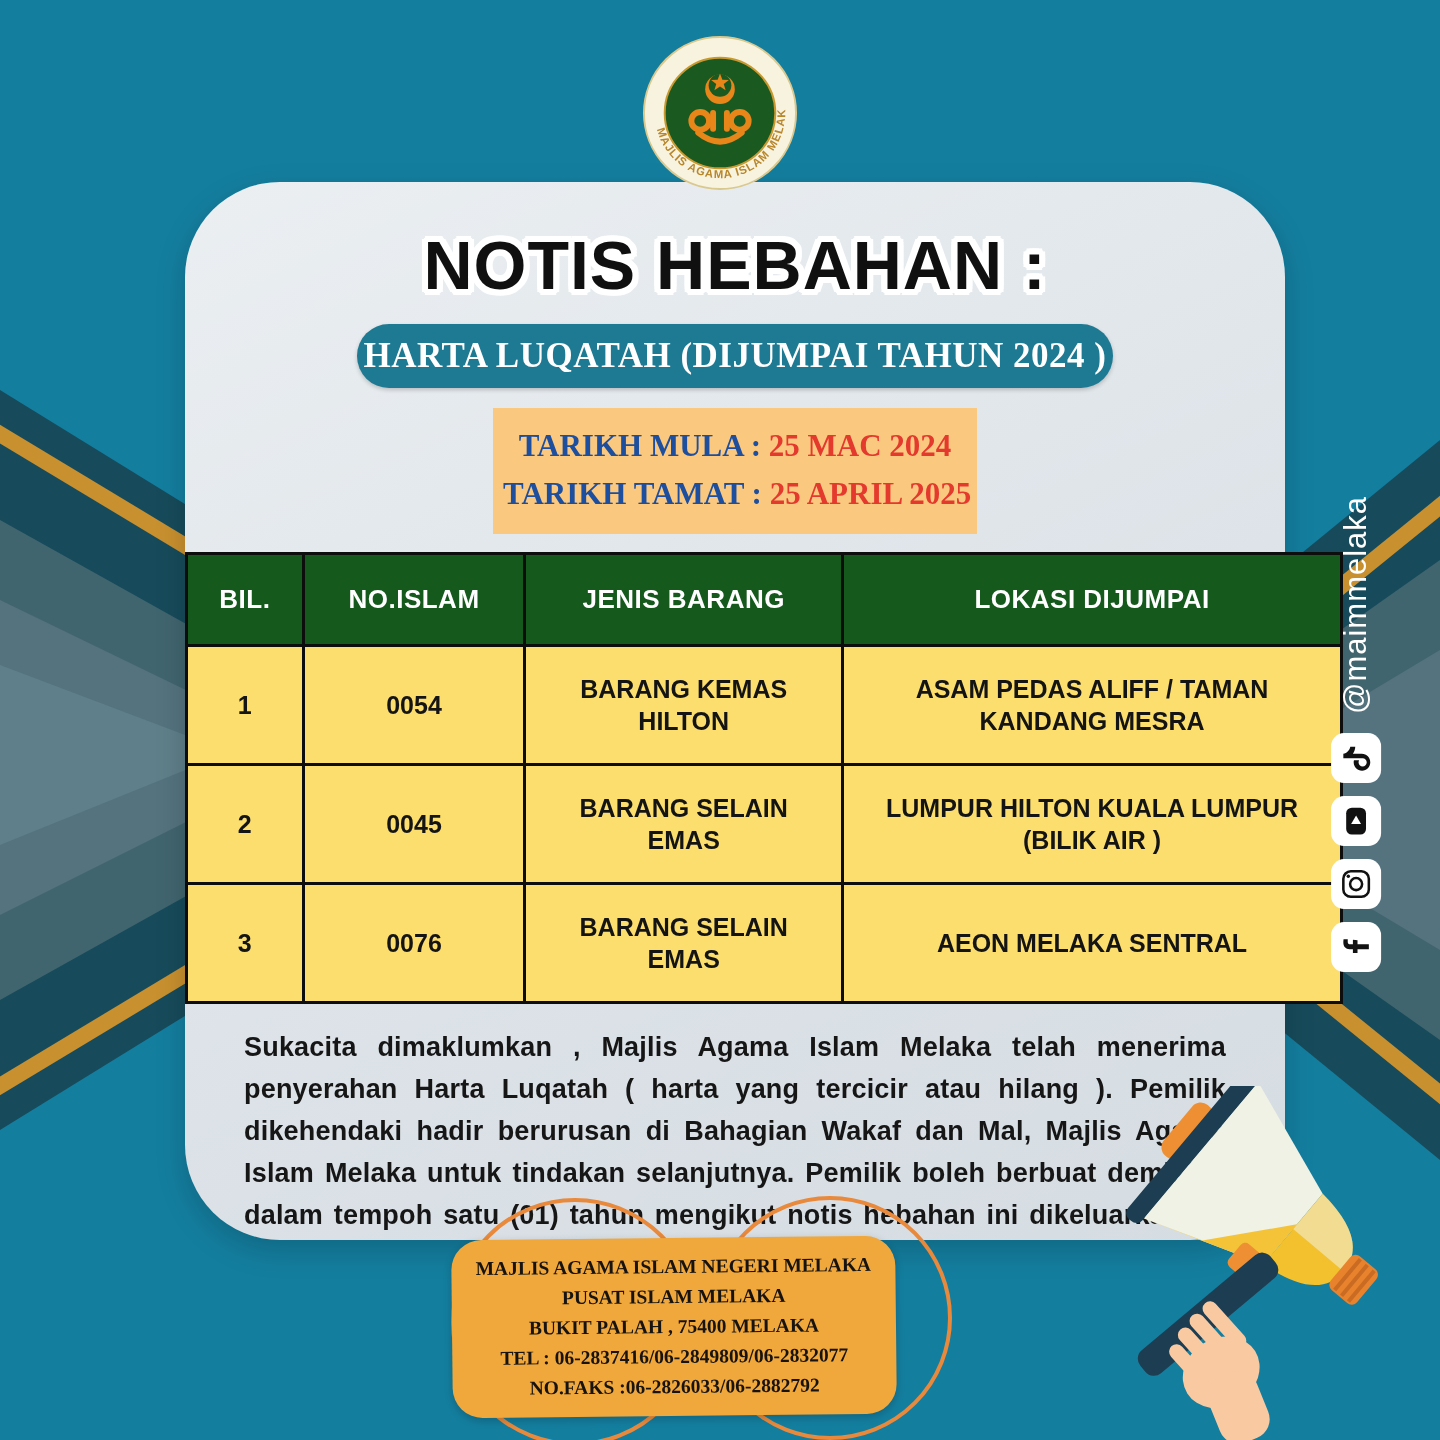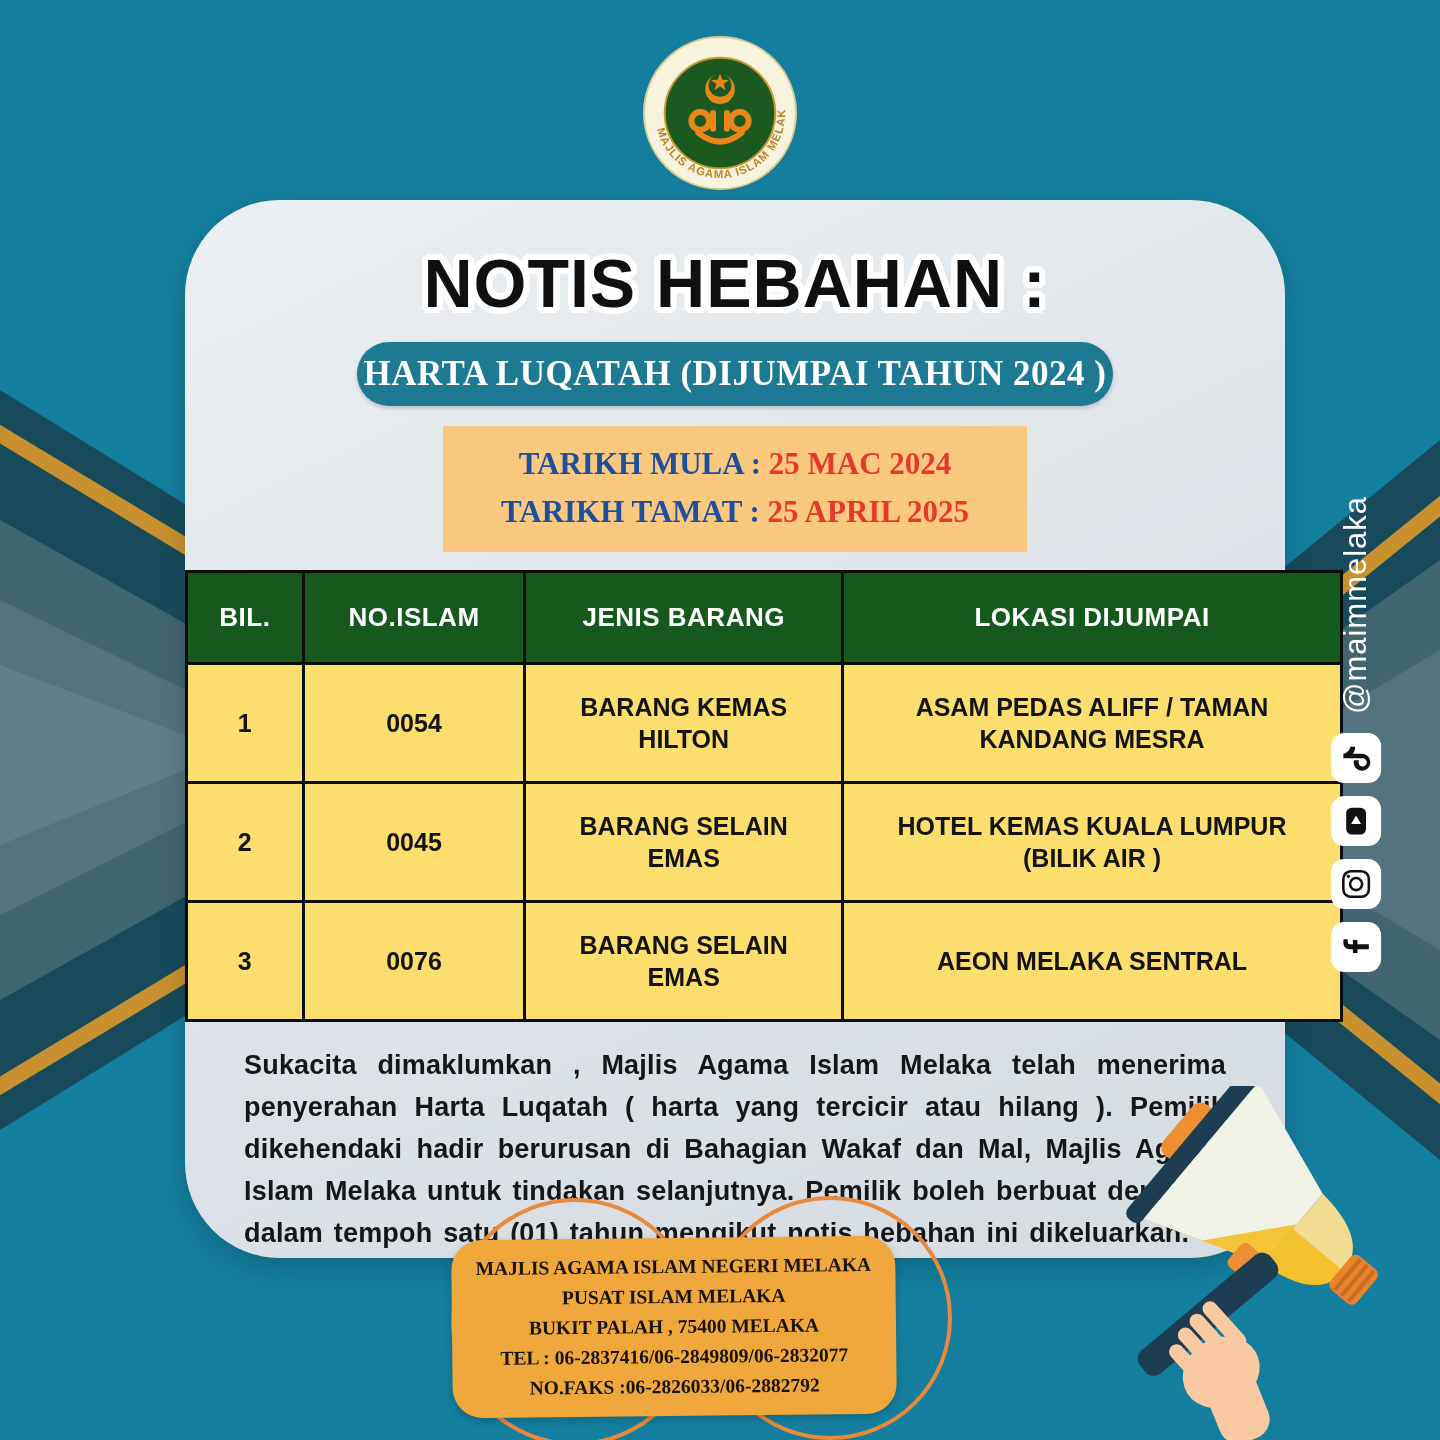--- a/index.html
+++ b/index.html
@@ -27,21 +27,21 @@
     font-family:"DejaVu Sans", sans-serif; line-height:1.1;
     text-shadow:0 1px 2px rgba(0,0,0,.25);
   }
   .org {
     color:#fff; font-size:27px; font-weight:bold; letter-spacing:1.5px;
     margin-top:4px; text-shadow:0 1px 2px rgba(0,0,0,.25);
   }
 
   
   .card {
-    position:absolute; left:185px; top:200px; width:1100px; height:1058px;
+    position:absolute; left:185px; top:182px; width:1100px; height:1058px;
     background:linear-gradient(155deg,#EBEFF2 0%, #DDE3E8 55%, #D5DCE2 100%);
     border-radius:95px; z-index:2;
     box-shadow:0 10px 30px rgba(0,0,0,.18);
   }
   .title {
     margin-top:44px; text-align:center;
     font-size:68px; font-weight:900; letter-spacing:1px; color:#101010;
     text-shadow:
       6px 0 0 #fff, -6px 0 0 #fff, 0 6px 0 #fff, 0 -6px 0 #fff,
       4px 4px 0 #fff, -4px 4px 0 #fff, 4px -4px 0 #fff, -4px -4px 0 #fff,
@@ -51,21 +51,21 @@
   .pill {
     margin:20px auto 12px auto; width:756px; height:64px; border-radius:36px;
     background:#1E7A92; display:flex; align-items:center; justify-content:center;
     box-shadow:0 2px 4px rgba(0,0,0,.2);
   }
   .pill span {
     color:#fff; font-family:"Liberation Serif", serif; font-weight:bold;
     font-size:35px; letter-spacing:.5px; white-space:nowrap;
   }
   .datebox {
-    margin:20px auto 0 auto; width:584px; padding:14px 10px 16px 10px;
+    margin:20px auto 0 auto; width:484px; padding:14px 10px 16px 10px;
     background:#FBC87F; text-align:center;
   }
   .dateline { font-family:"Liberation Serif", serif; font-weight:bold; font-size:31px; line-height:48px; white-space:nowrap; }
   .dlabel { color:#1D4F9E; }
   .dvalue { color:#E4392D; }
 
   
   .luqatah-table {
     margin:18px auto 0 auto; width:1158px; border-collapse:collapse;
     table-layout:fixed;
@@ -209,21 +209,21 @@
         <tr>
           <td>1</td>
           <td>0054</td>
           <td>BARANG KEMAS HILTON</td>
           <td>ASAM PEDAS ALIFF / TAMAN KANDANG MESRA</td>
         </tr>
         <tr>
           <td>2</td>
           <td>0045</td>
           <td>BARANG SELAIN EMAS</td>
-          <td>HOTEL KEMAS KUALA LUMPUR (BILIK AIR )</td>
+          <td>LUMPUR HILTON KUALA LUMPUR (BILIK AIR )</td>
         </tr>
         <tr>
           <td>3</td>
           <td>0076</td>
           <td>BARANG SELAIN EMAS</td>
           <td>AEON MELAKA SENTRAL</td>
         </tr>
       </tbody>
     </table>
 

